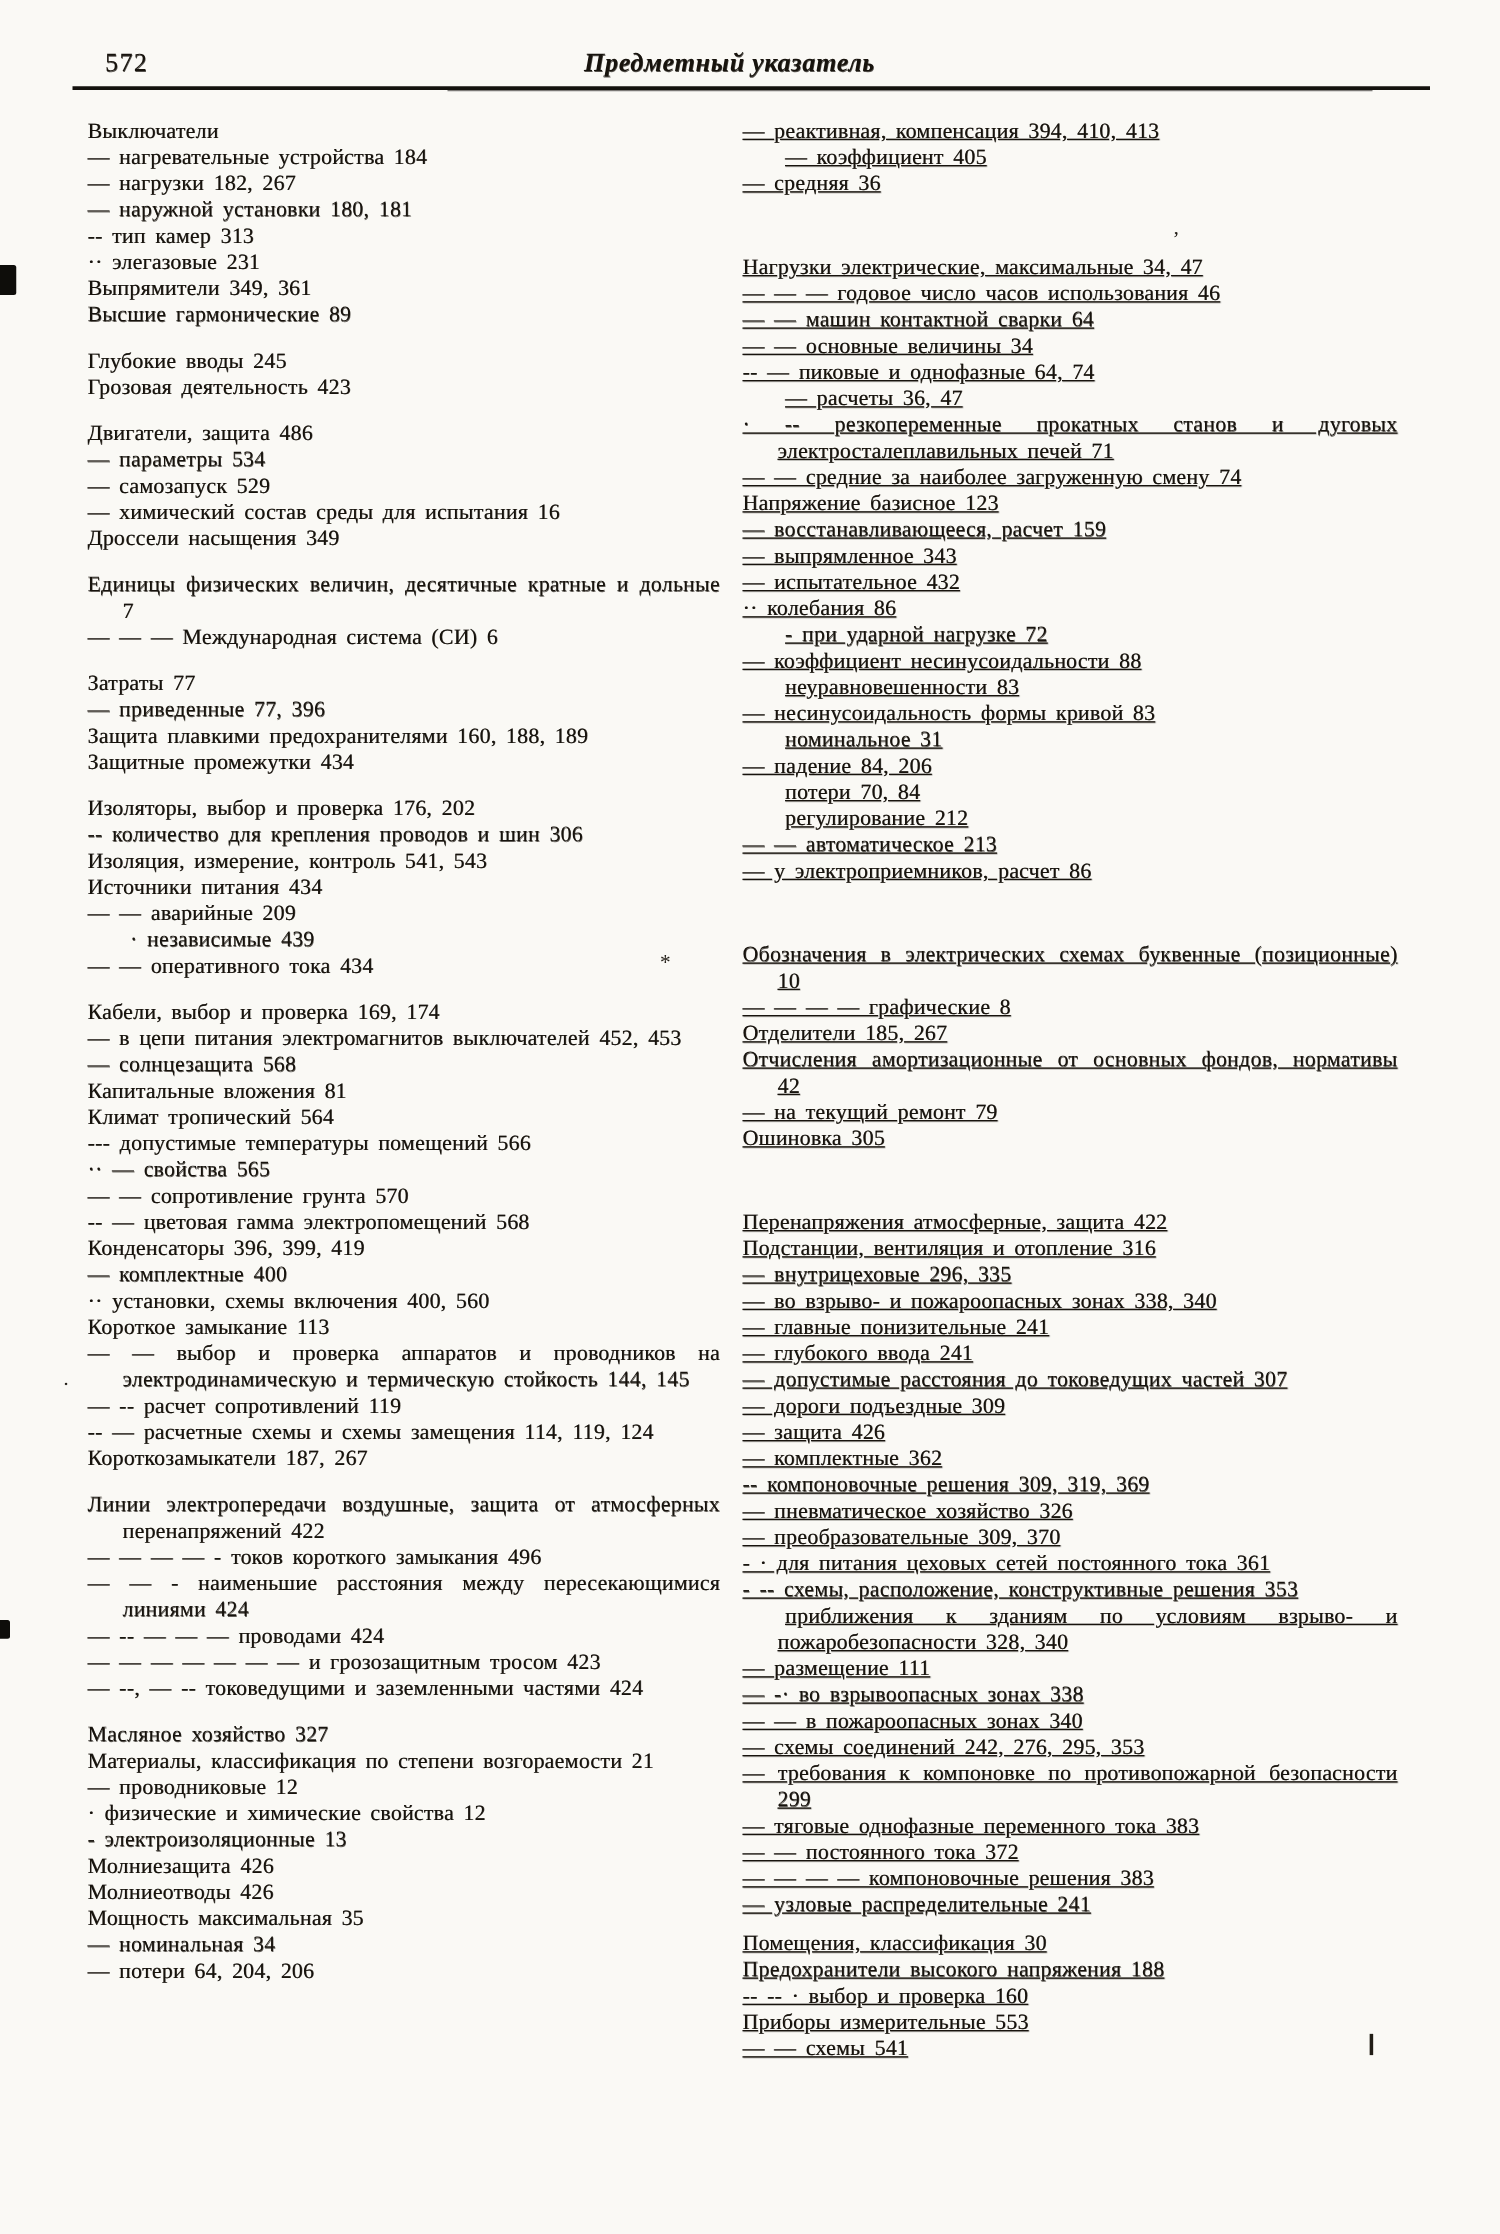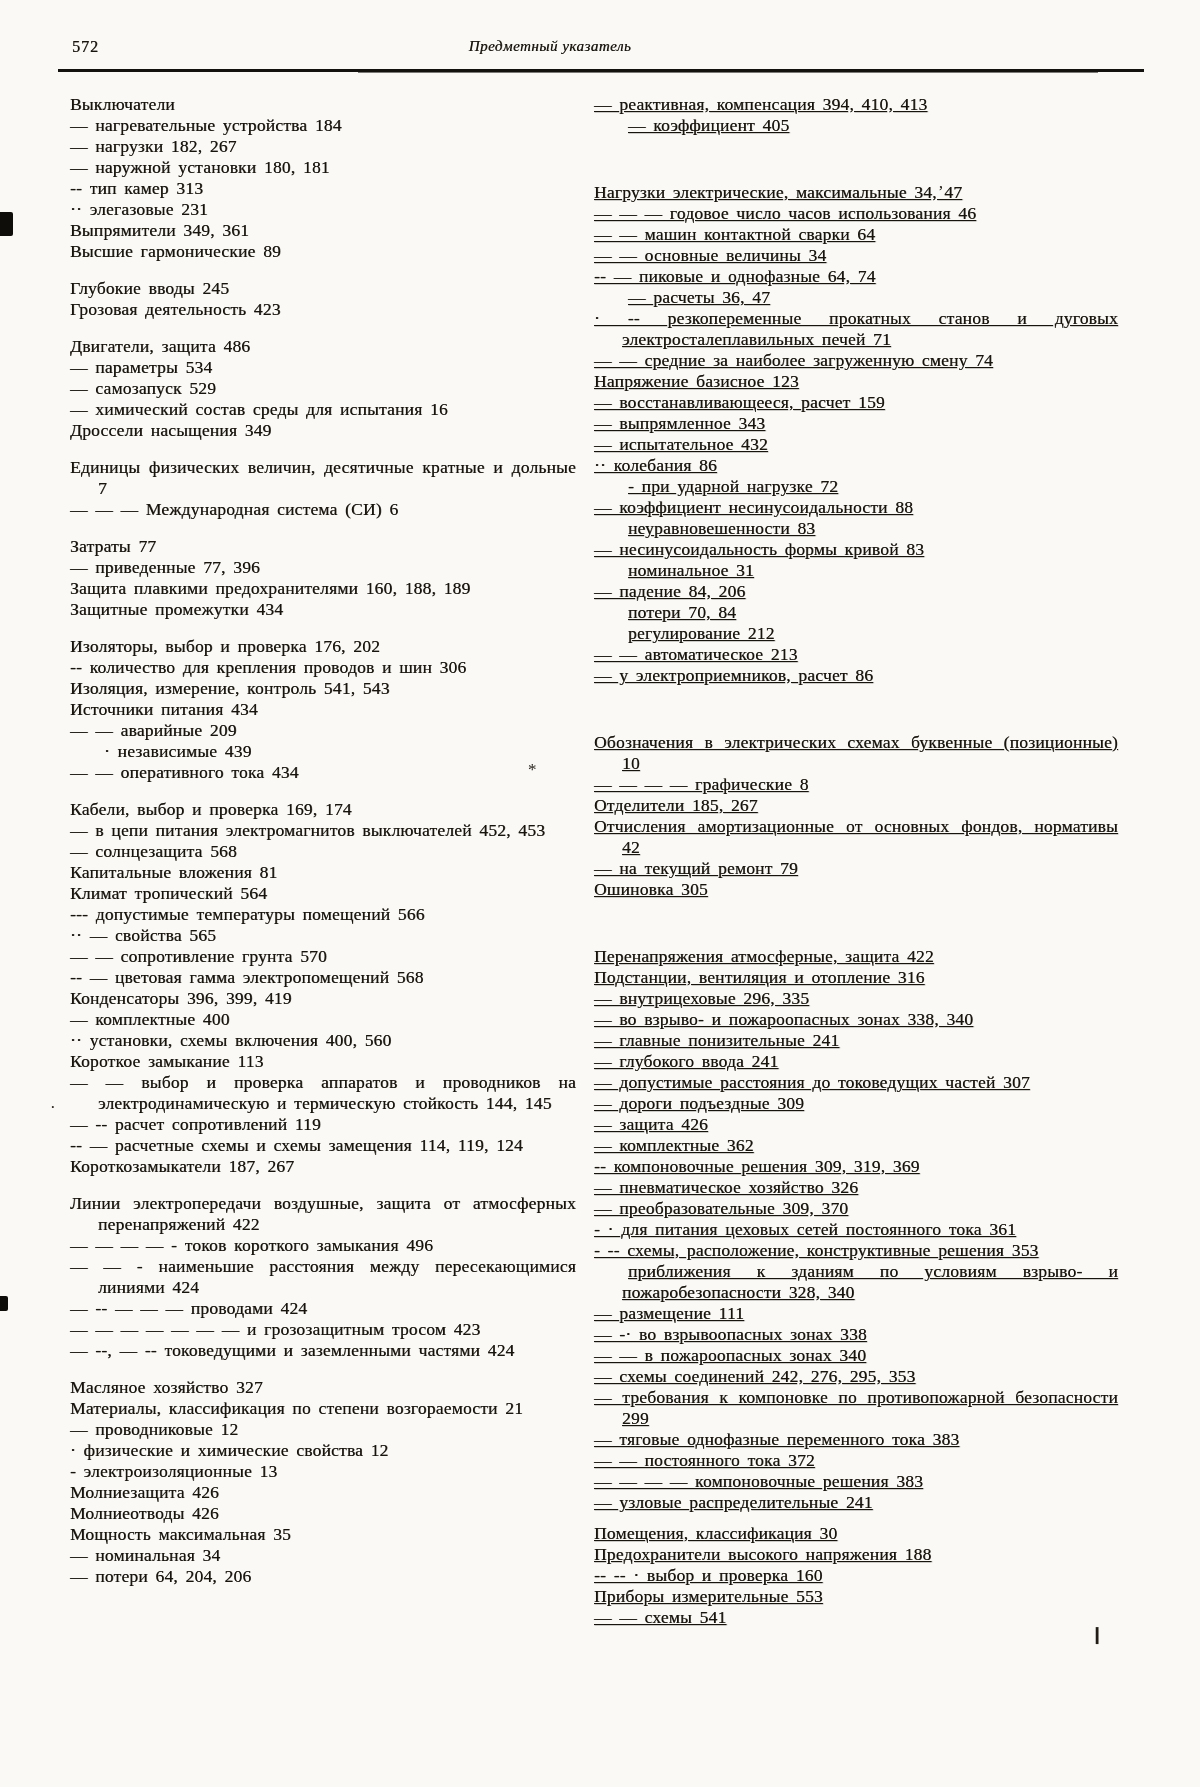--- a/index.html
+++ b/index.html
@@ -4,27 +4,27 @@
 <style>
   html,body { margin:0; padding:0; }
   body {
     width:1200px; height:1787px; position:relative; overflow:hidden;
     background:#faf9f5;
     font-family:"Liberation Serif","DejaVu Serif",serif;
     color:#17130d;
   }
   .page { position:absolute; inset:0; }
   .pagenum {
-    position:absolute; left:72px; top:38px;
-    font-size:16px; letter-spacing:1px;
+    position:absolute; left:84px; top:38px;
+    font-size:21px; letter-spacing:1px;
     text-shadow:0.4px 0.3px 0 rgba(30,26,20,.75);
   }
   .htitle {
     position:absolute; left:400px; top:38px; width:300px;
-    font-size:15px; font-style:italic; font-weight:normal; text-align:center;
+    font-size:21px; font-style:italic; font-weight:bold; text-align:right;
     letter-spacing:0.5px;
     text-shadow:0.4px 0.3px 0 rgba(30,26,20,.75);
   }
   .rule {
     position:absolute; left:58px; top:69px; width:1086px; height:3px;
     background:#14120e;
   }
   .rule::after {
     content:""; position:absolute; left:300px; top:3px; width:740px; height:1px;
     background:rgba(20,18,14,.55);
@@ -140,20 +140,21 @@
           <p class="entry">Молниеотводы 426</p>
           <p class="entry">Мощность максимальная 35</p>
           <p class="entry">— номинальная 34</p>
           <p class="entry">— потери 64, 204, 206</p>
         </div>
       </div>
     <div class="col col-r">
         <div class="group">
           <p class="entry">— реактивная, компенсация 394, 410, 413</p>
           <p class="entry ind">— коэффициент 405</p>
+          <p class="entry">— средняя 36</p>
         </div>
         <div class="group g-lg">
           <p class="entry">Нагрузки электрические, максимальные 34, 47</p>
           <p class="entry">— — — годовое число часов использования 46</p>
           <p class="entry">— — машин контактной сварки 64</p>
           <p class="entry">— — основные величины 34</p>
           <p class="entry">-- — пиковые и однофазные 64, 74</p>
           <p class="entry ind">— расчеты 36, 47</p>
           <p class="entry">· -- резкопеременные прокатных станов и дуговых электросталеплавильных печей 71</p>
           <p class="entry">— — средние за наиболее загруженную смену 74</p>

